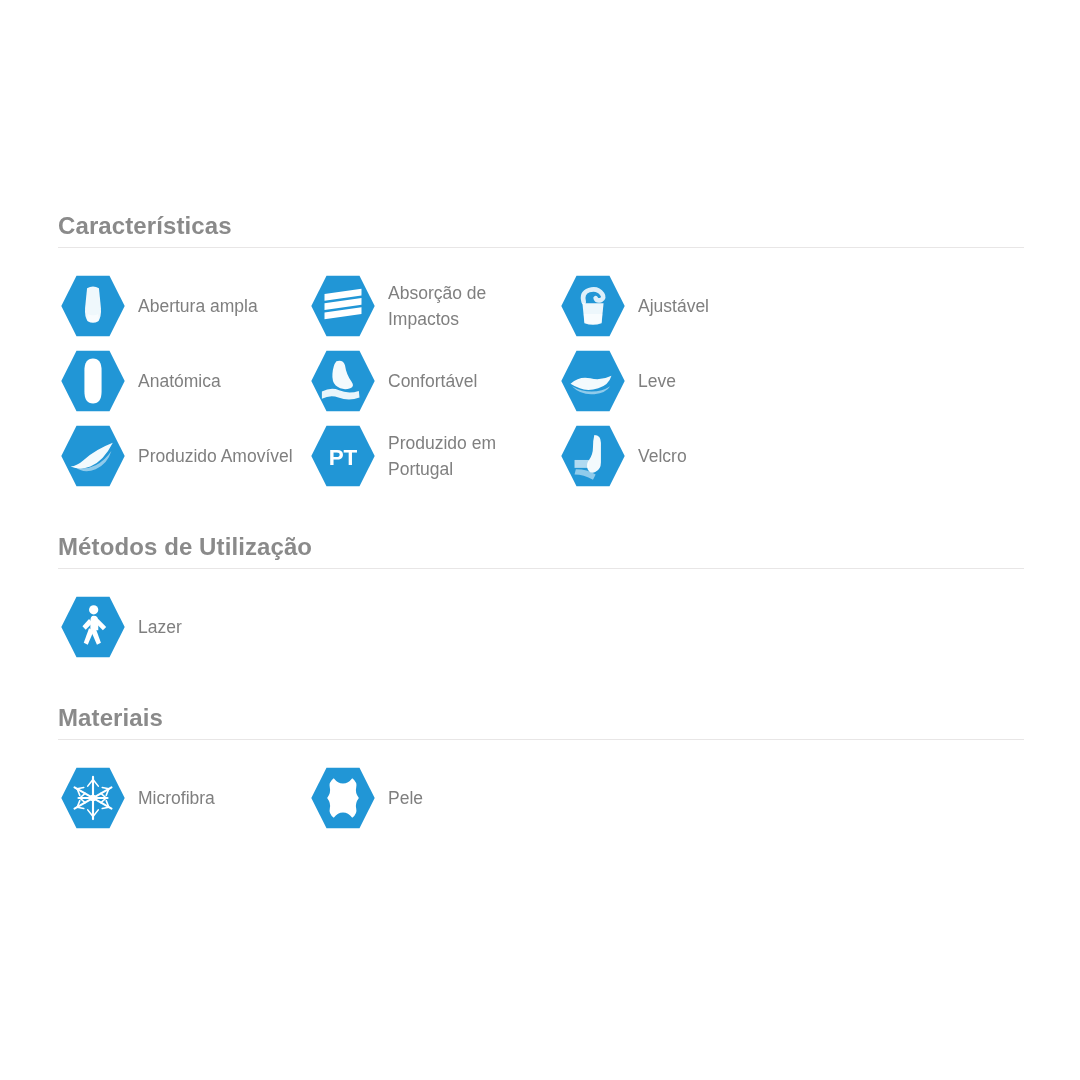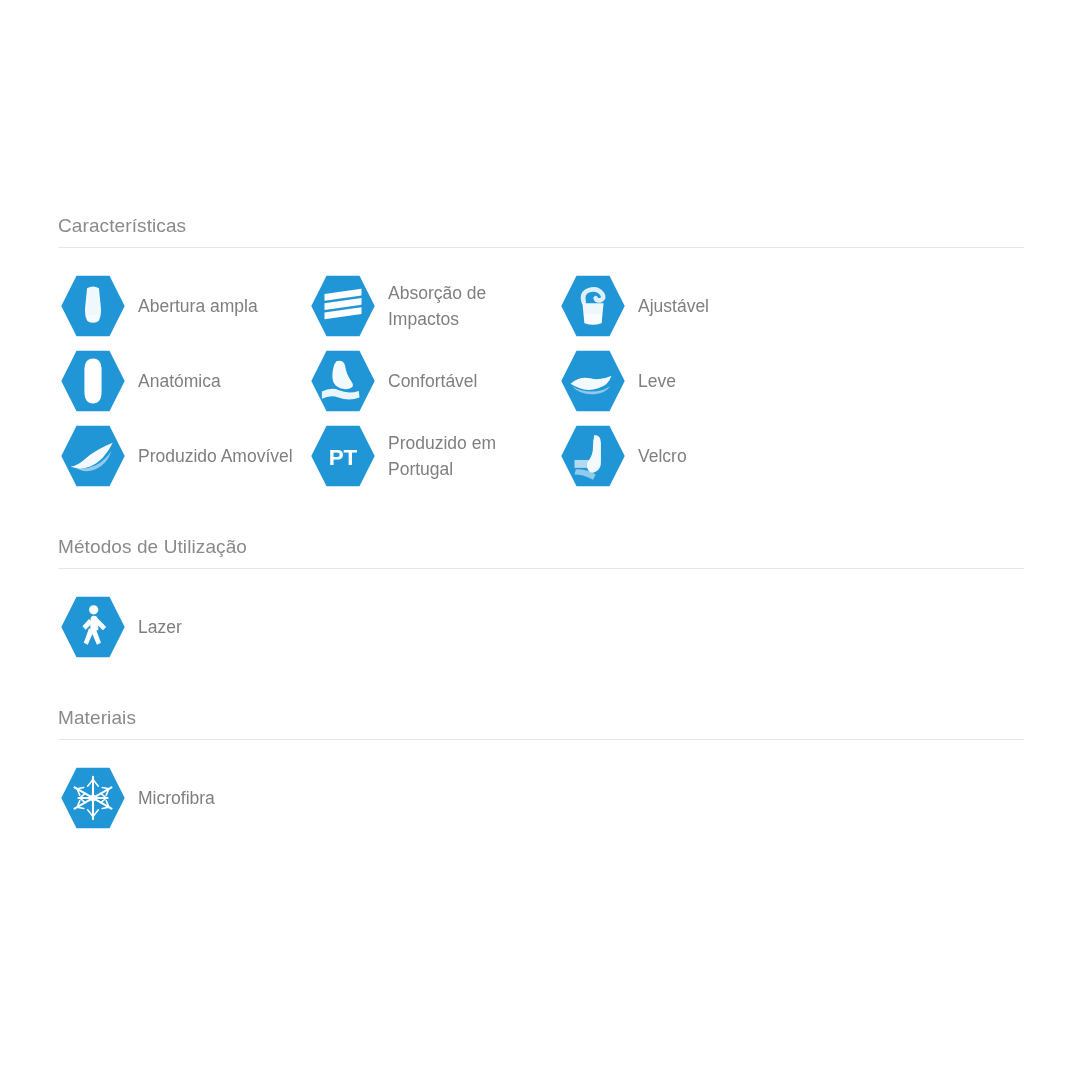--- a/index.html
+++ b/index.html
@@ -27,24 +27,24 @@
     position: absolute;
     left: 58px;
     top: 214px;
     width: 966px;
   }
 
   
   .section { margin-bottom: 0; }
 
   .section-title {
-    font-size: 19px;
+    font-size: 24px;
     line-height: 24px;
     color: #8a8a8a;
-    font-weight: 400;
+    font-weight: 700;
     letter-spacing: 0.1px;
     padding-bottom: 9px;
   }
 
   .section-rule {
     height: 1px;
     background: #e8e6e6;
     width: 100%;
   }
 
@@ -268,18 +268,28 @@
                   <line x1="30" y1="50" x2="38" y2="57"></line>
                 <line x1="70" y1="50" x2="62" y2="43"></line>
                   <line x1="70" y1="50" x2="62" y2="57"></line>
               </g>
               <circle cx="50" cy="50" r="5" fill="#ffffff"></circle>
             </svg>
           </span>
           <span class="feature-label">Microfibra</span>
         </div>
 
+        <div class="feature">
+          <span class="hexwrap">
+            <svg class="hex" width="66" height="66" viewBox="0 0 100 100" aria-hidden="true">
+              <polygon points="25,4 75,4 98,50 75,96 25,96 2,50" fill="#2196d6"></polygon>
+              <path d="M36,20 q6,8 14,8 q8,0 14,-8 q8,6 6,14 q-2,8 4,16 q-6,8 -4,16 q2,8 -6,14
+                       q-6,-8 -14,-8 q-8,0 -14,8 q-8,-6 -6,-14 q2,-8 -4,-16 q6,-8 4,-16 q-2,-8 6,-14 z" fill="#ffffff"></path>
+            </svg>
+          </span>
+          <span class="feature-label">Pele</span>
+        </div>
 
       </div>
     </div>
 
   </div>
 </div>
 
 </body></html>

